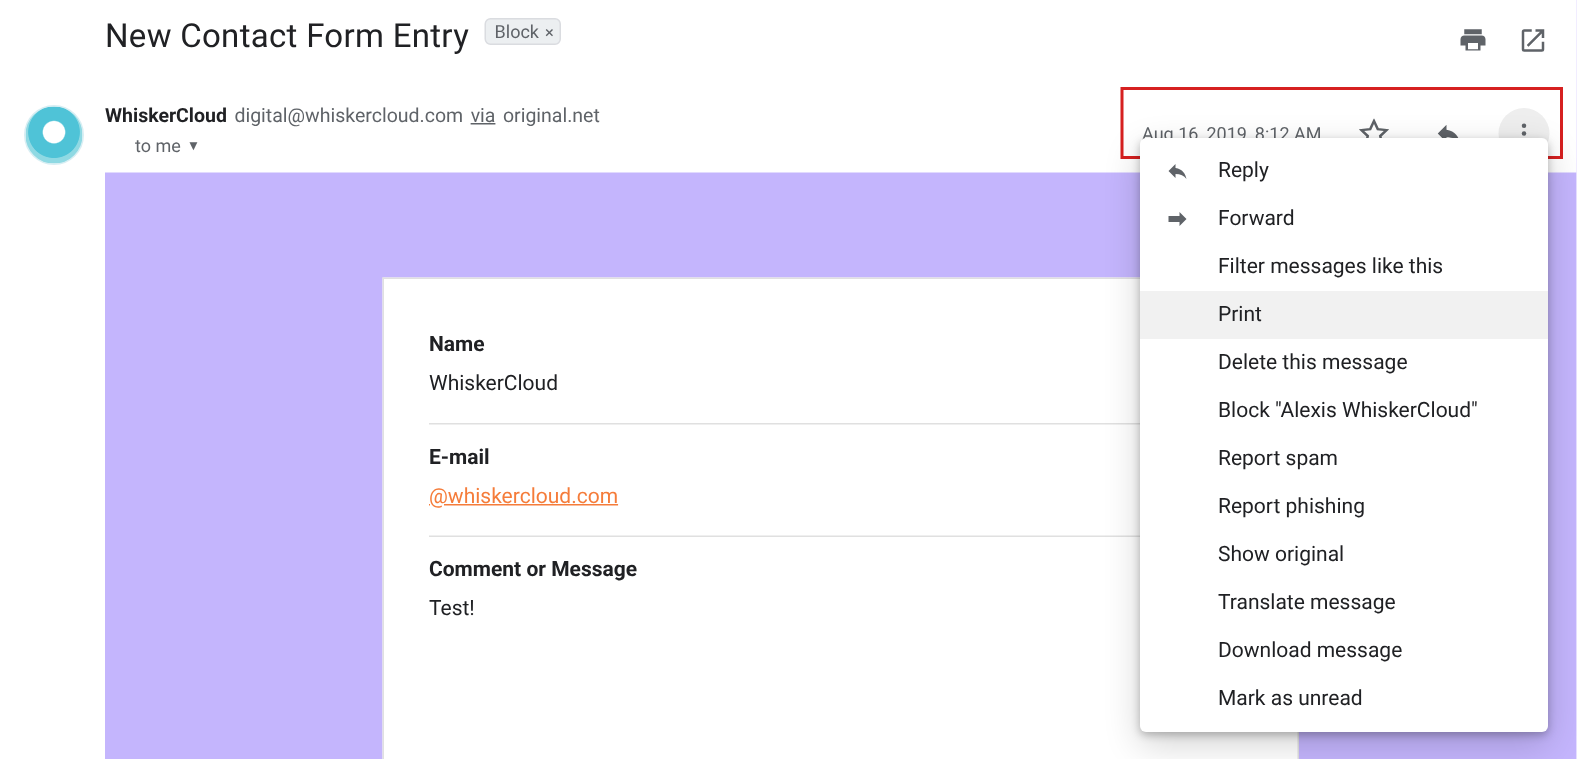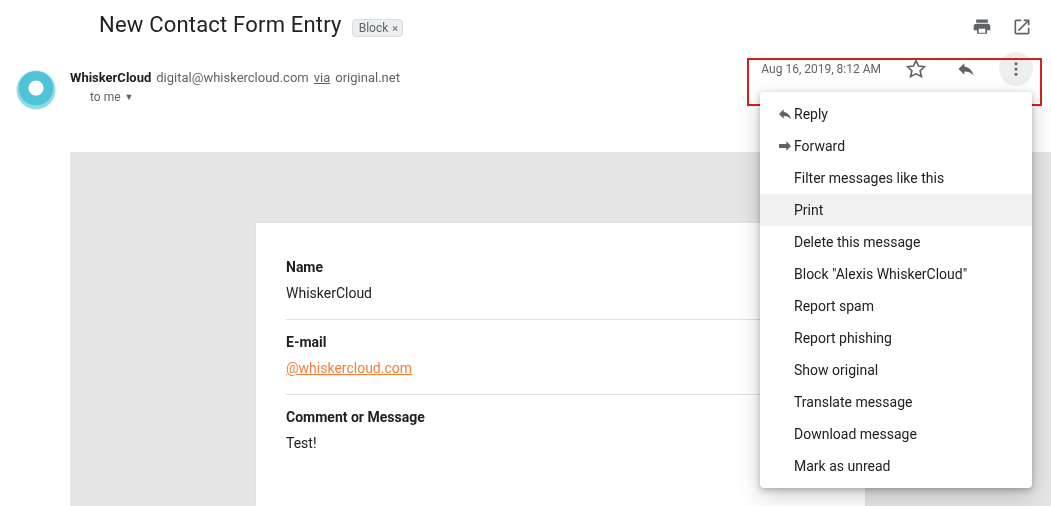--- a/index.html
+++ b/index.html
@@ -16,23 +16,22 @@
   }
 
   .page { position: relative; width: 1051px; height: 506px; }
 
   
   .subject-row {
     position: absolute;
     left: 70px;
     top: 12px;
     display: flex;
-    align-items: flex-end;
+    align-items: flex-start;
     gap: 10px;
-    margin-left: 29px;
   }
   .subject {
     font-size: 22px;
     font-weight: 400;
     color: #202124;
     letter-spacing: 0.2px;
   }
   .inbox-chip {
     font-size: 12px;
     color: #5f6368;
@@ -95,21 +94,21 @@
     display: flex;
     align-items: center;
     gap: 4px;
     cursor: pointer;
     margin-left: 20px;
   }
   .recipient-line .caret { font-size: 9px; }
 
   .msg-meta {
     position: absolute;
-    top: 52px;
+    top: 72px;
     right: 18px;
     display: flex;
     align-items: center;
     gap: 16px;
     font-size: 12px;
     color: #5f6368;
   }
   .msg-meta .timestamp { white-space: nowrap; padding-right: 2px;}
   .round-hover {
     width: 34px; height: 34px;
@@ -125,22 +124,21 @@
   .hl-more  { left: 747px; top:58px;  width:295px; height:48px; }
   .hl-print { left: 763px; top:194px; width:112px; height:28px; }
 
   
   .body-bg {
     position: absolute;
     left: 70px;
     top: 115px;
     right: 0;
     bottom: 0;
-    background: #e5e5e5;
-    margin-top: 37px;
+    background: #c4b5fd;
   }
   .body-card {
     position: absolute;
     top: 70px;
     left: 185px;
     right: 185px;
     bottom: 0;
     background: #ffffff;
     border: 1px solid #e0e0e0;
     border-bottom: none;
@@ -165,20 +163,21 @@
     z-index: 50;
   }
   .menu-item {
     display:flex;
     align-items:center;
     height:32px;
     padding: 0 16px 0 16px;
     font-size:14px;
     color:#202124;
     cursor:pointer;
+    gap:18px;
   }
   .menu-item .mi-icon { width:18px; display:flex; justify-content:center; color:#5f6368; }
   .menu-item.highlight { background:#f1f1f1; }
   .menu-item .spacer-icon { width:18px; }
 
   svg { display:block; }
 </style>
 </head>
 <body>
 

